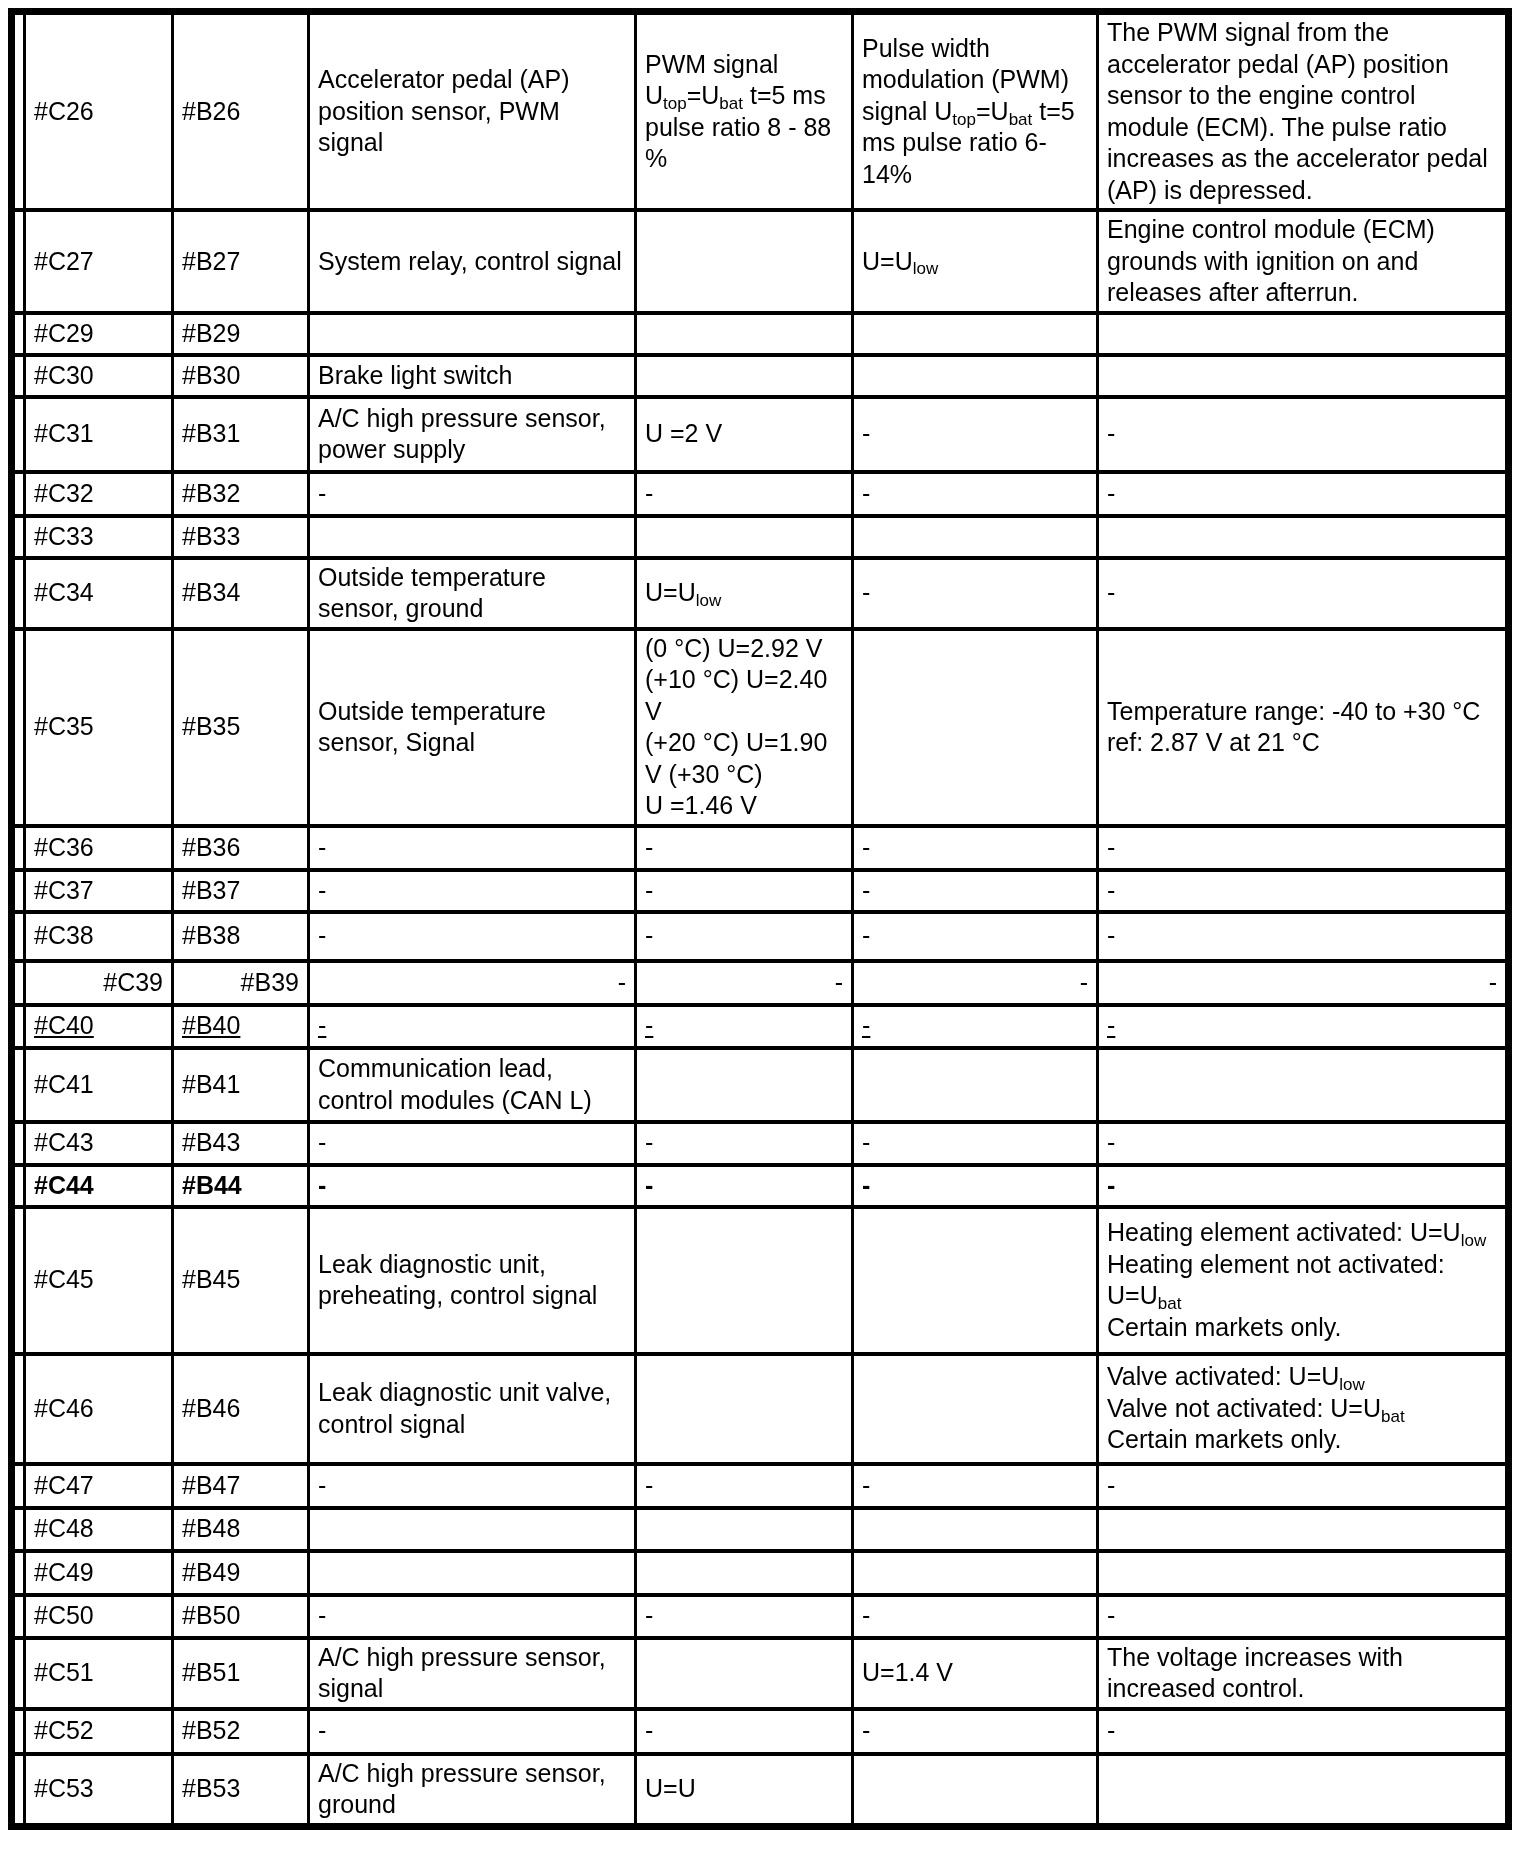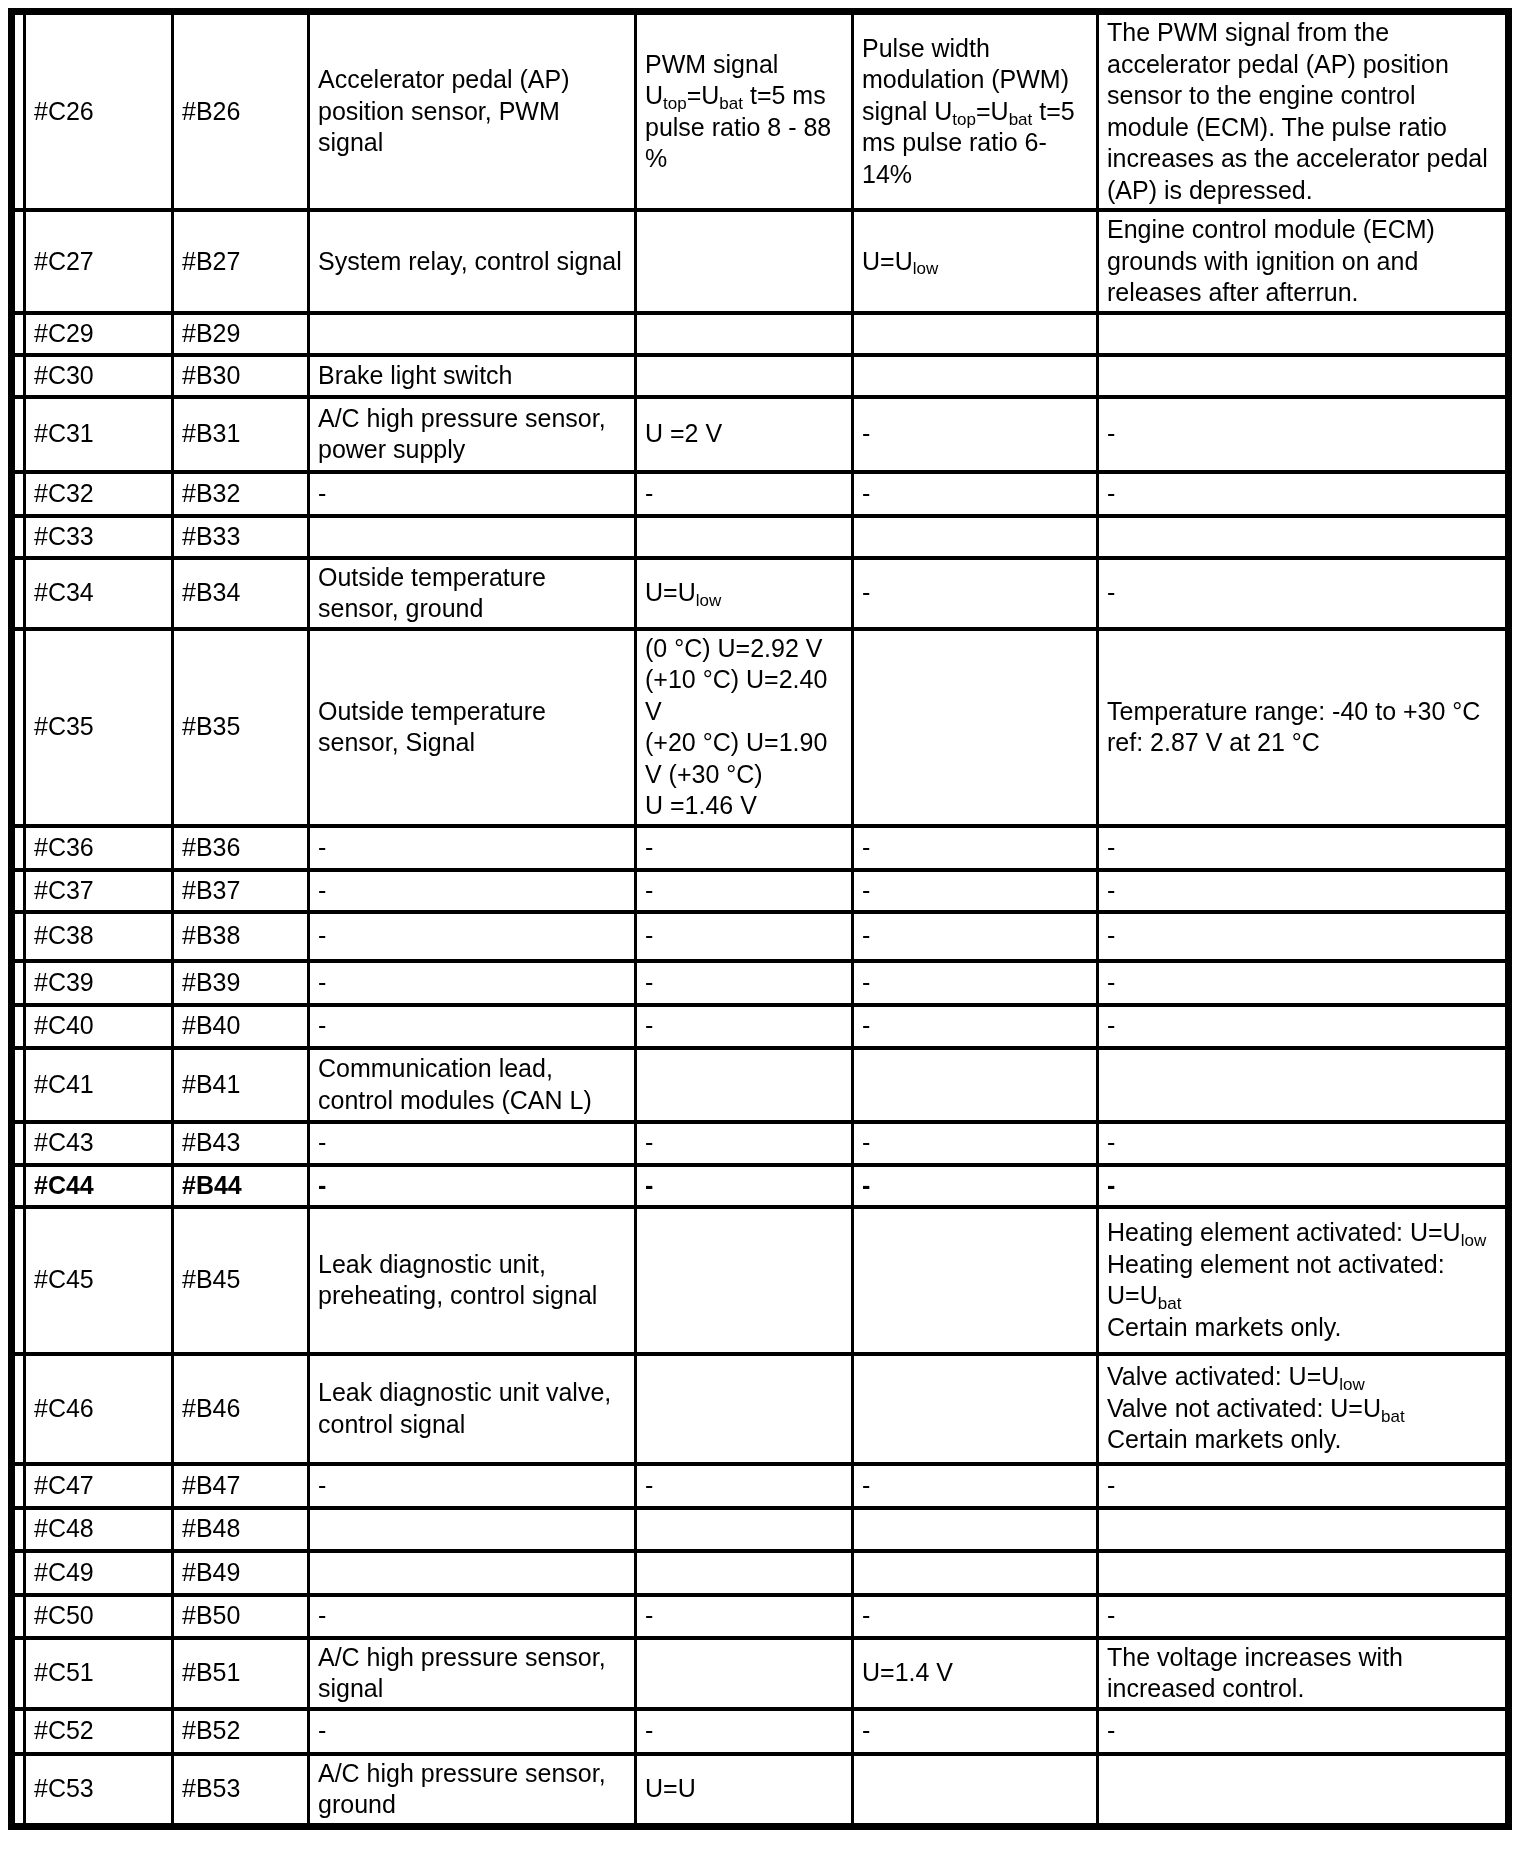--- a/index.html
+++ b/index.html
@@ -163,30 +163,30 @@
         </tr>
         <tr style="height: 49px;">
           <td class="margin-cell"></td>
           <td>#C38</td>
           <td>#B38</td>
           <td>-</td>
           <td>-</td>
           <td>-</td>
           <td>-</td>
         </tr>
-        <tr style="height: 44px;">
+        <tr style="height: 44px; text-align: right;">
           <td class="margin-cell"></td>
           <td>#C39</td>
           <td>#B39</td>
           <td>-</td>
           <td>-</td>
           <td>-</td>
           <td>-</td>
         </tr>
-        <tr style="height: 43px;">
+        <tr style="height: 43px; text-decoration: underline;">
           <td class="margin-cell"></td>
           <td>#C40</td>
           <td>#B40</td>
           <td>-</td>
           <td>-</td>
           <td>-</td>
           <td>-</td>
         </tr>
         <tr style="height: 74px;">
           <td class="margin-cell"></td>

